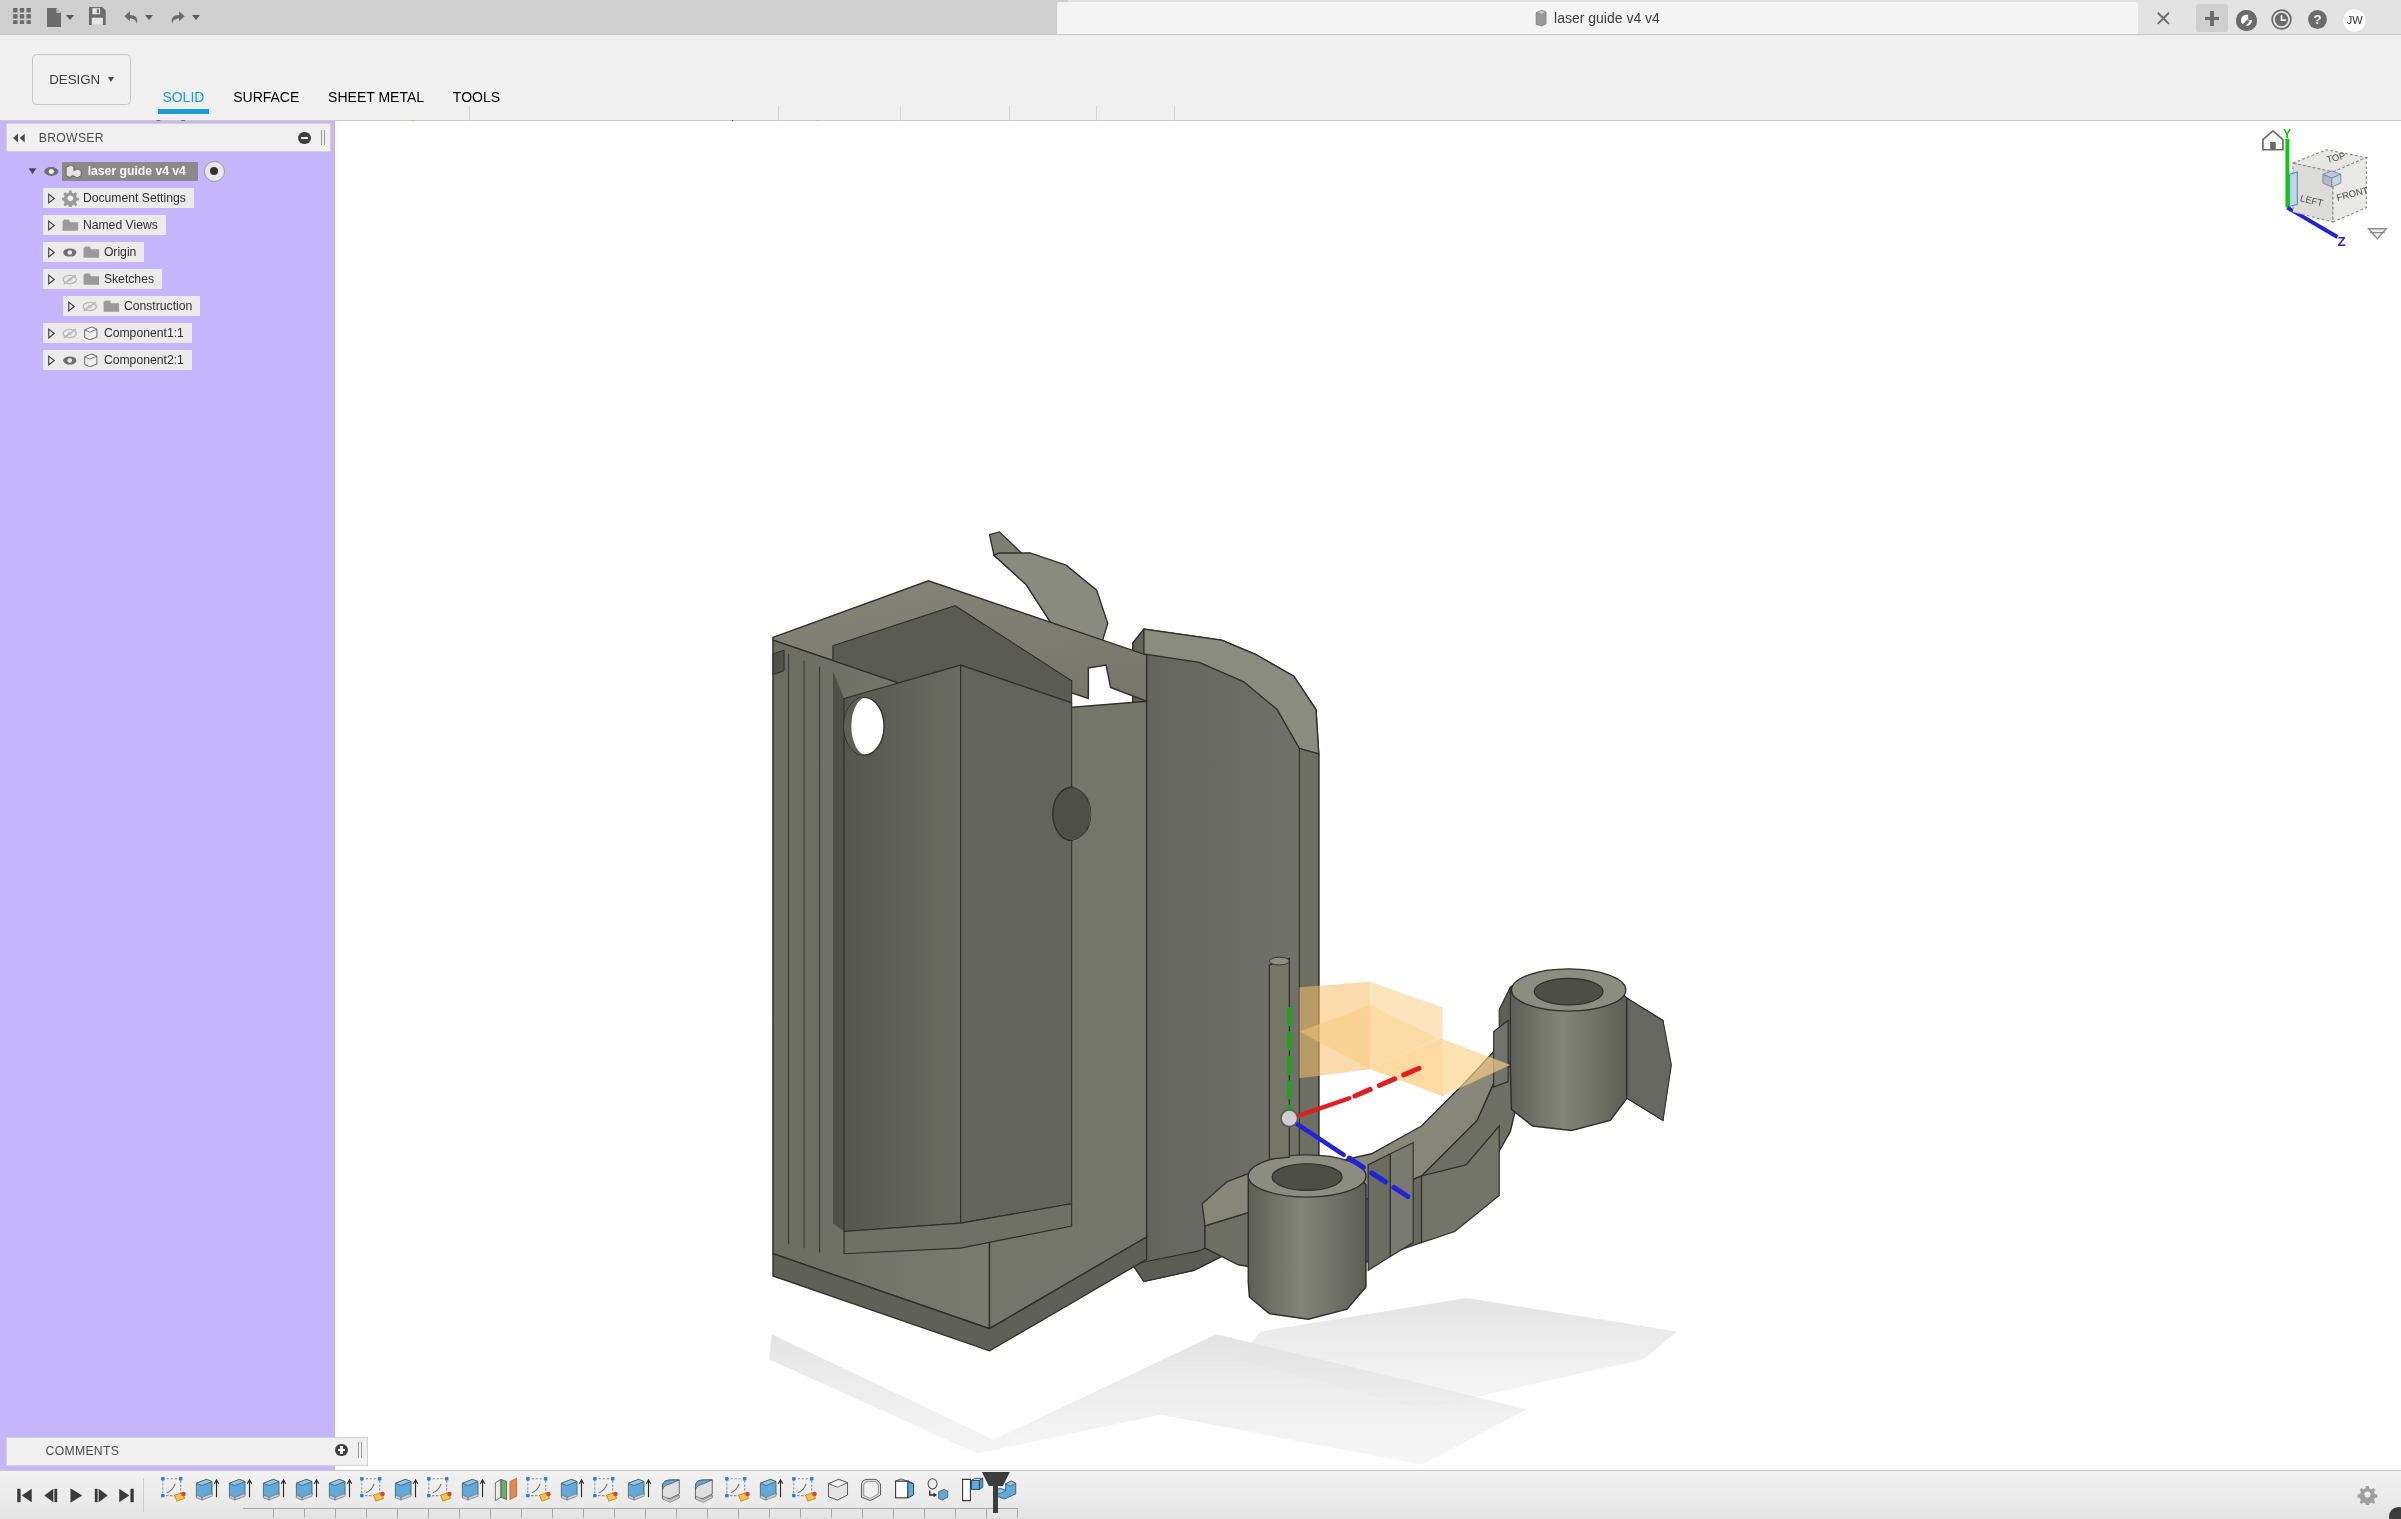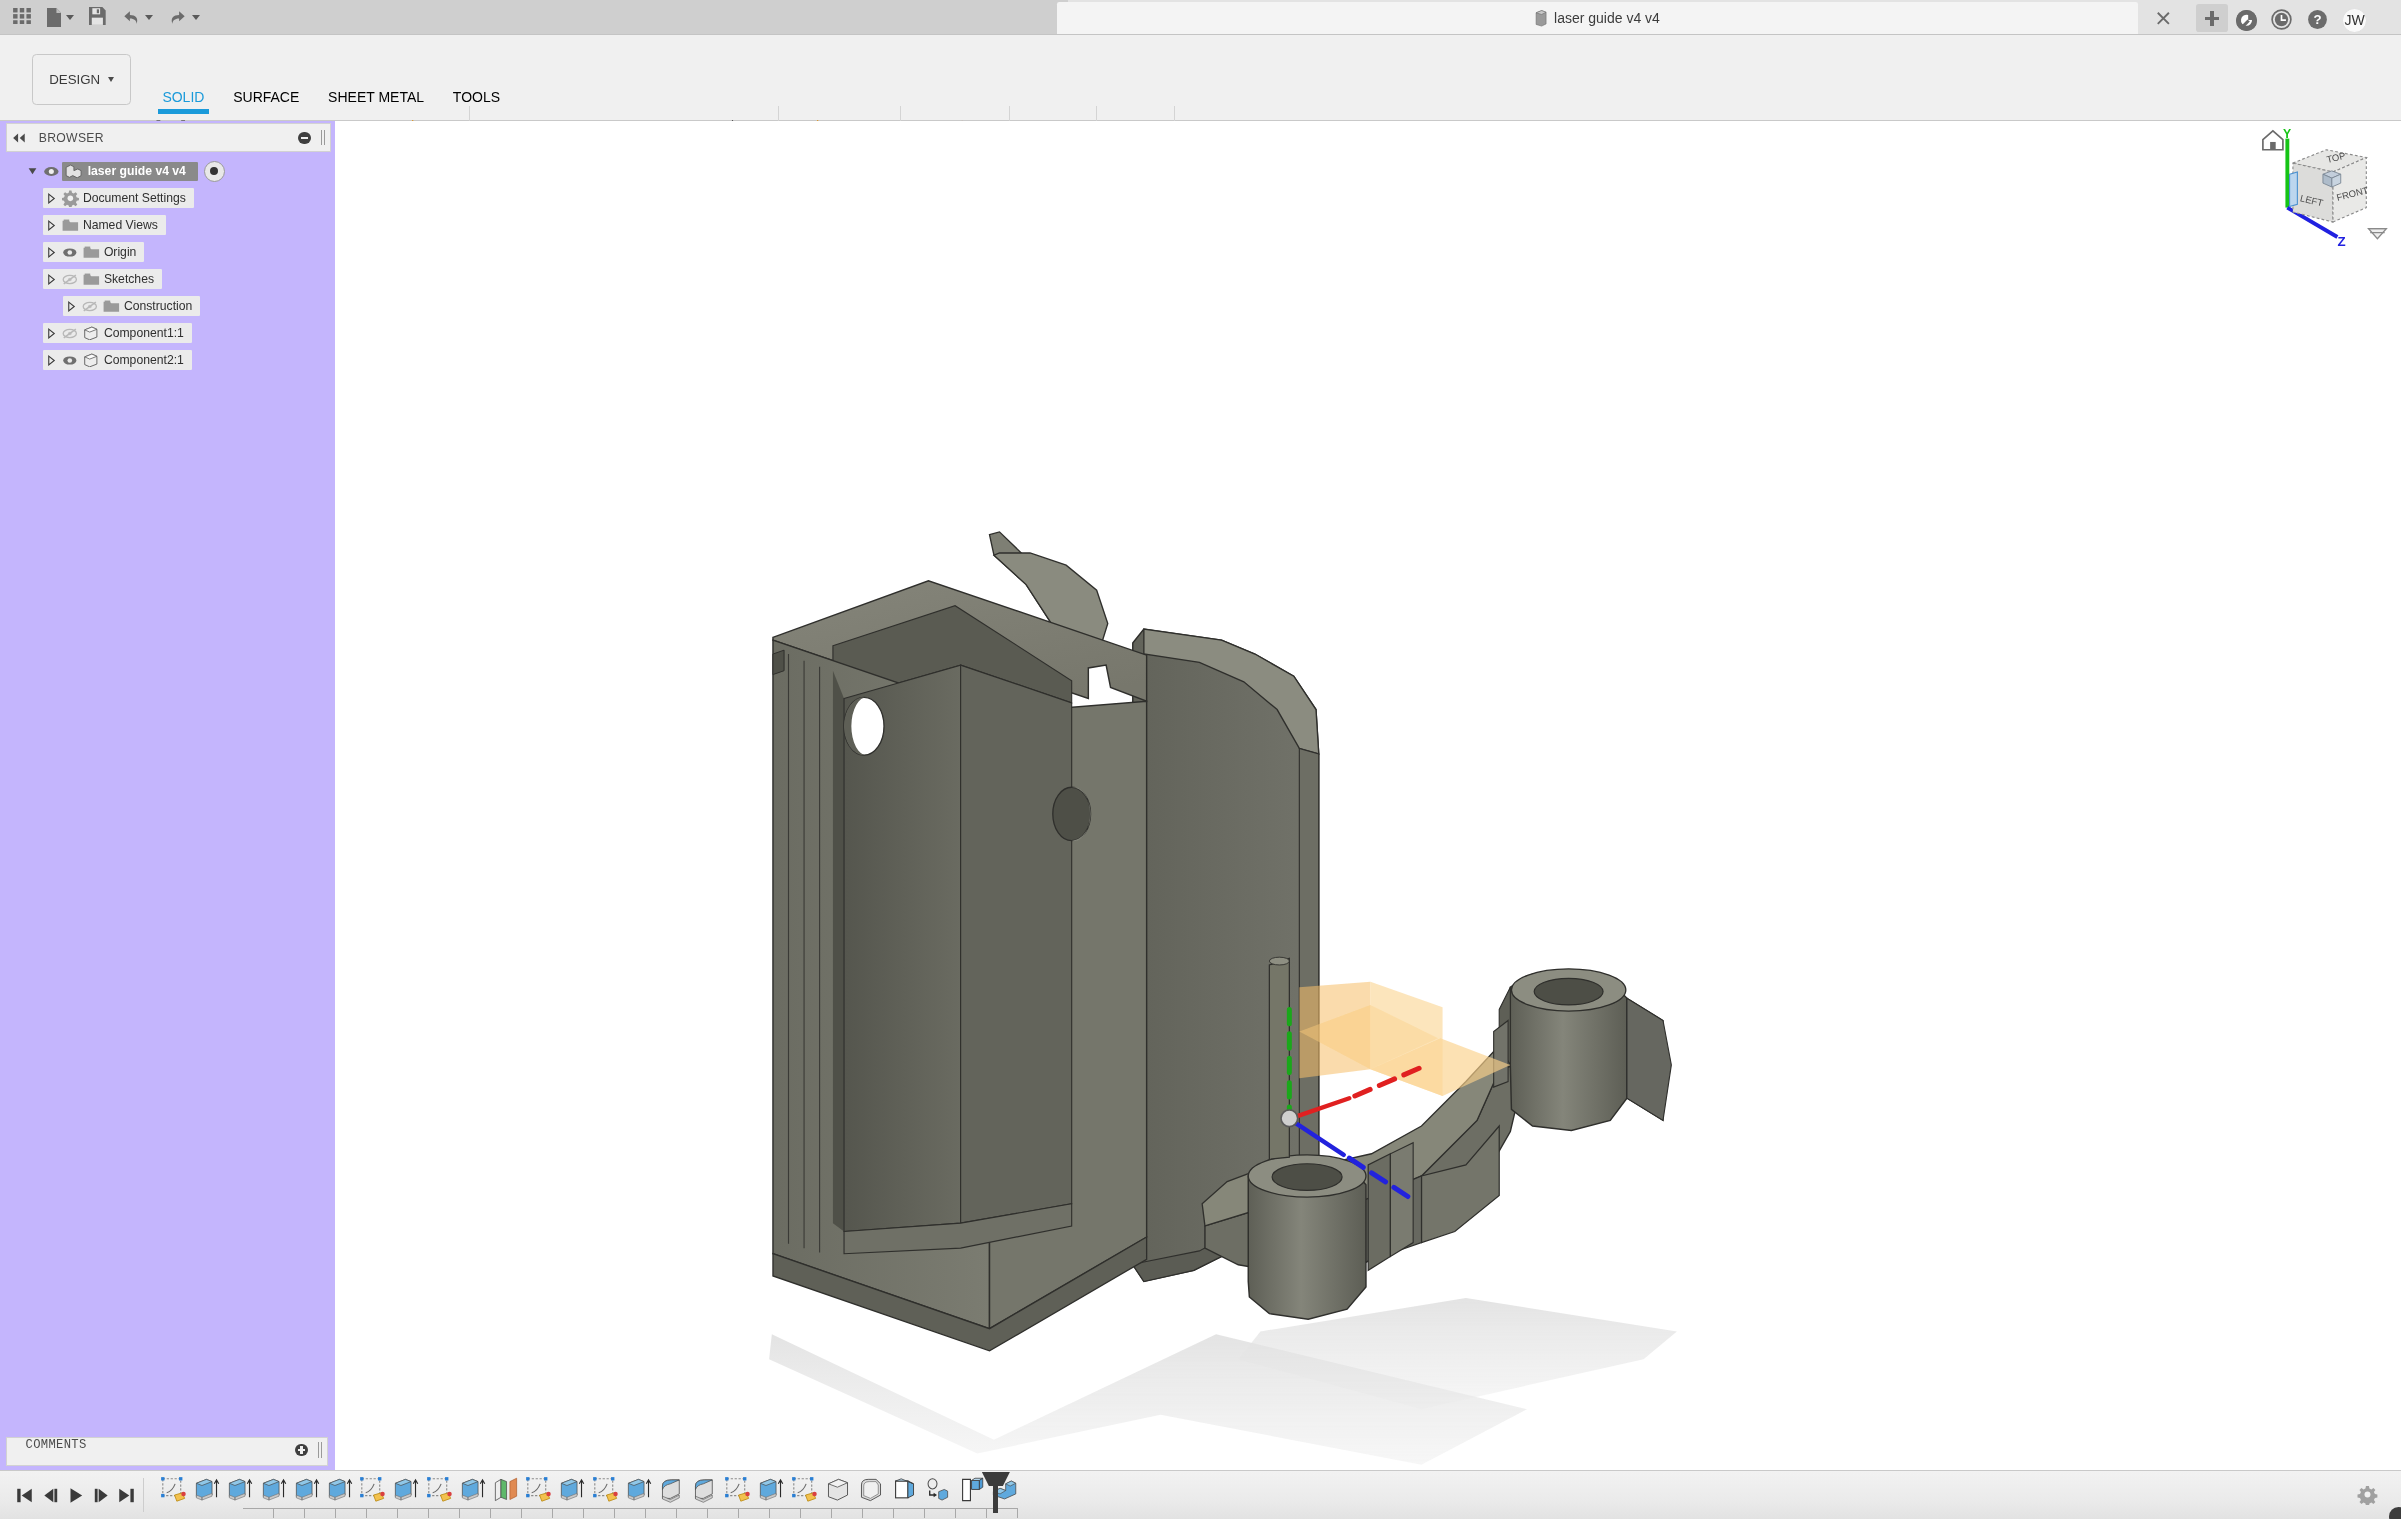--- a/index.html
+++ b/index.html
@@ -41,21 +41,21 @@
     background:#cfcfcf;display:flex;align-items:center;justify-content:center;cursor:pointer;
   }
   .tab-plus::before,.tab-plus::after{content:"";position:absolute;background:#6b6b6b;}
   .tab-plus::before{width:14.4px;height:3.3px;}
   .tab-plus::after{width:3.3px;height:14.4px;}
   .tabicons{position:absolute;left:2236px;top:7.8px;display:flex;gap:14.4px;align-items:center;}
   .circ-ico{width:21px;height:21px;border-radius:50%;background:#6b6b6b;position:relative;cursor:pointer;display:block;}
   .avatar{
     width:23px;height:23px;border-radius:50%;background:#fafafa;
     display:flex;align-items:center;justify-content:center;
-    font-size:14px;color:#333;cursor:pointer;border:0.6px solid #e0e0e0;
+    font-size:11px;color:#333;cursor:pointer;border:0.6px solid #e0e0e0;
   }
 
   
   .ribbon{
     height:85px;flex:0 0 85px;position:relative;background:#f0f0f0;
     border-bottom:0.6px solid #c9c9c9;
   }
   .design-btn{
     position:absolute;left:32px;top:19.4px;width:97px;height:49px;
     border:0.6px solid #c8c8c8;border-radius:4.4px;background:#f0f0f0;
@@ -111,21 +111,21 @@
 
   
   .canvas{position:absolute;left:0;top:0;right:0;bottom:0;background:#fff;overflow:hidden;}
 
   
   .viewcube{position:absolute;right:7.8px;top:2.2px;width:139px;height:128px;}
 
   
   .comments{
     position:absolute;left:5.6px;bottom:4.4px;width:320px;height:27px;
-    background:#f0f0f0;border:0.6px solid #d2d2d2;display:flex;align-items:flex-start;padding:0 0;z-index:6;font-family:Liberation Mono, monospace;
+    background:#f0f0f0;border:0.6px solid #d2d2d2;display:flex;align-items:center;padding:0 20px;z-index:6;
   }
   .comments .lbl{font-size:12.2px;color:#4b4b4b;margin-left:19px;letter-spacing:0.3px;}
   .plus-ico{position:absolute;right:19px;top:6.7px;width:12.2px;height:12.2px;border-radius:50%;background:#3f3f3f;cursor:pointer;}
   .plus-ico::before{content:"";position:absolute;left:2.2px;top:5px;width:7.8px;height:2.2px;background:#f0f0f0;}
   .plus-ico::after{content:"";position:absolute;left:5px;top:2.2px;width:2.2px;height:7.8px;background:#f0f0f0;}
 
   
   .timeline{
     height:48px;flex:0 0 48px;position:relative;
     background:linear-gradient(180deg,#f2f2f2 0%,#eaeaea 65%,#e2e2e2 100%);

